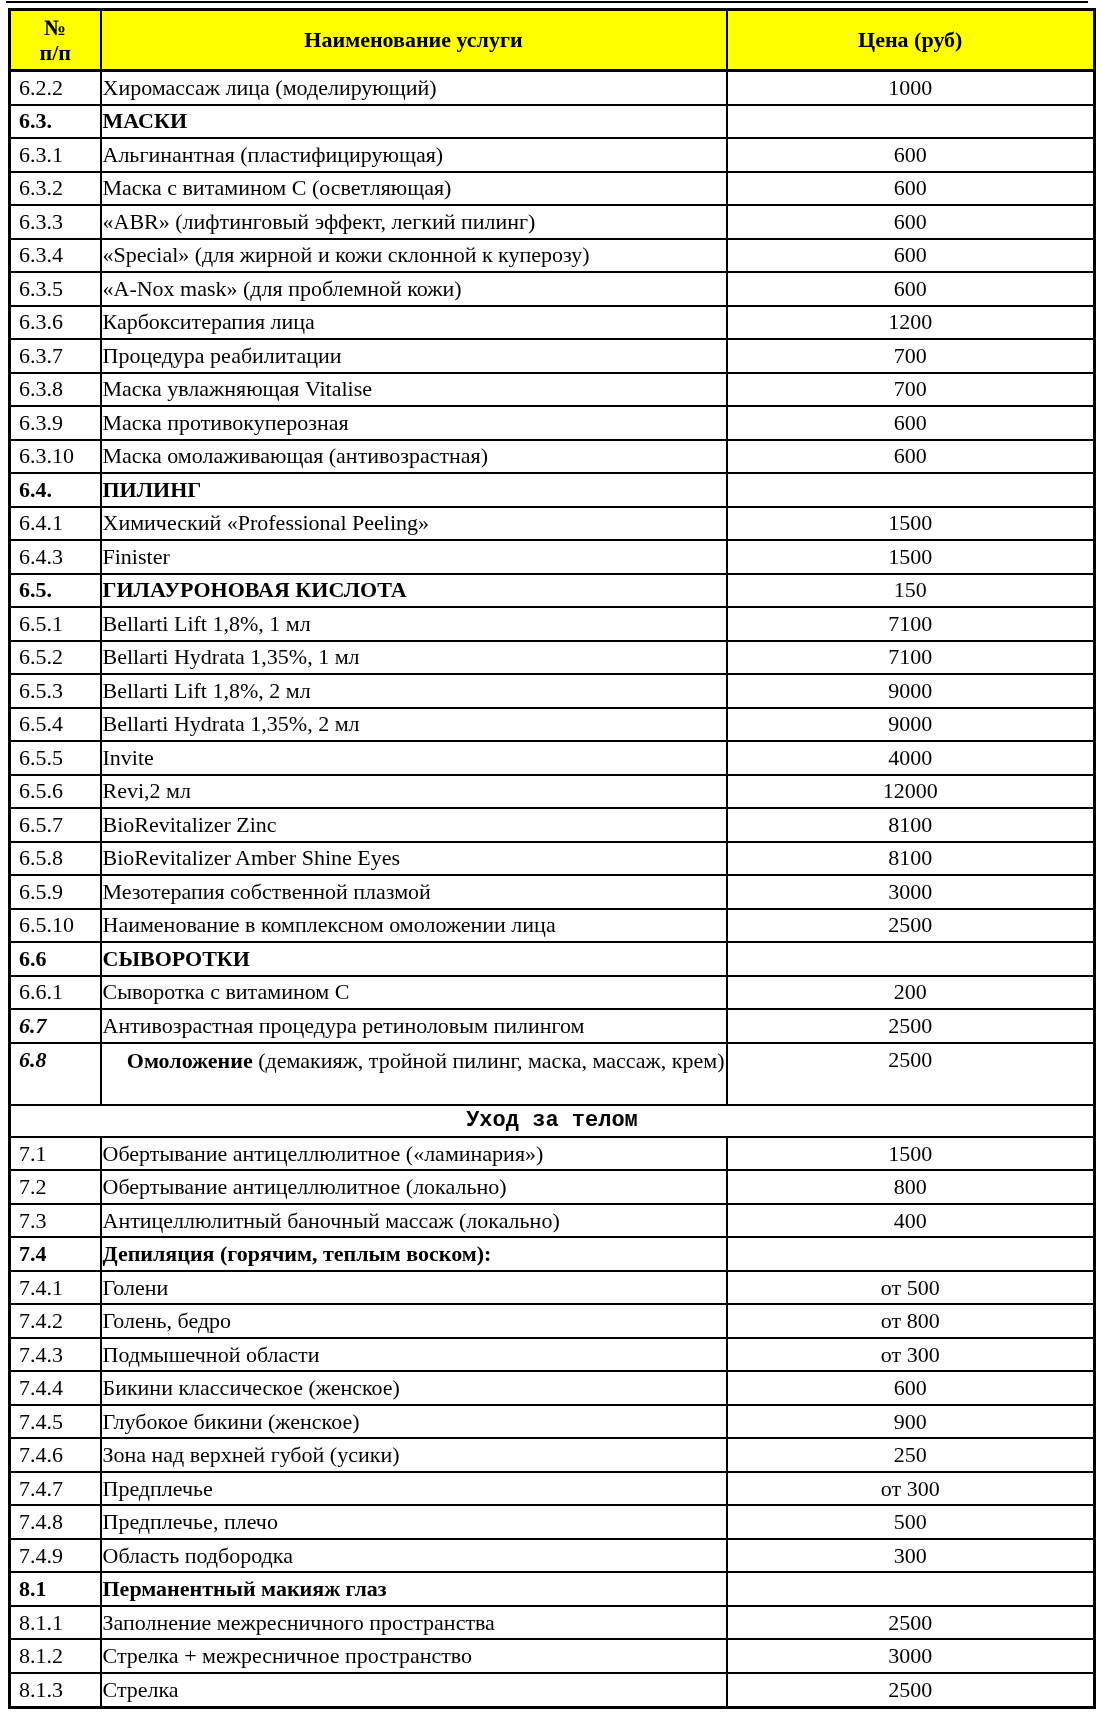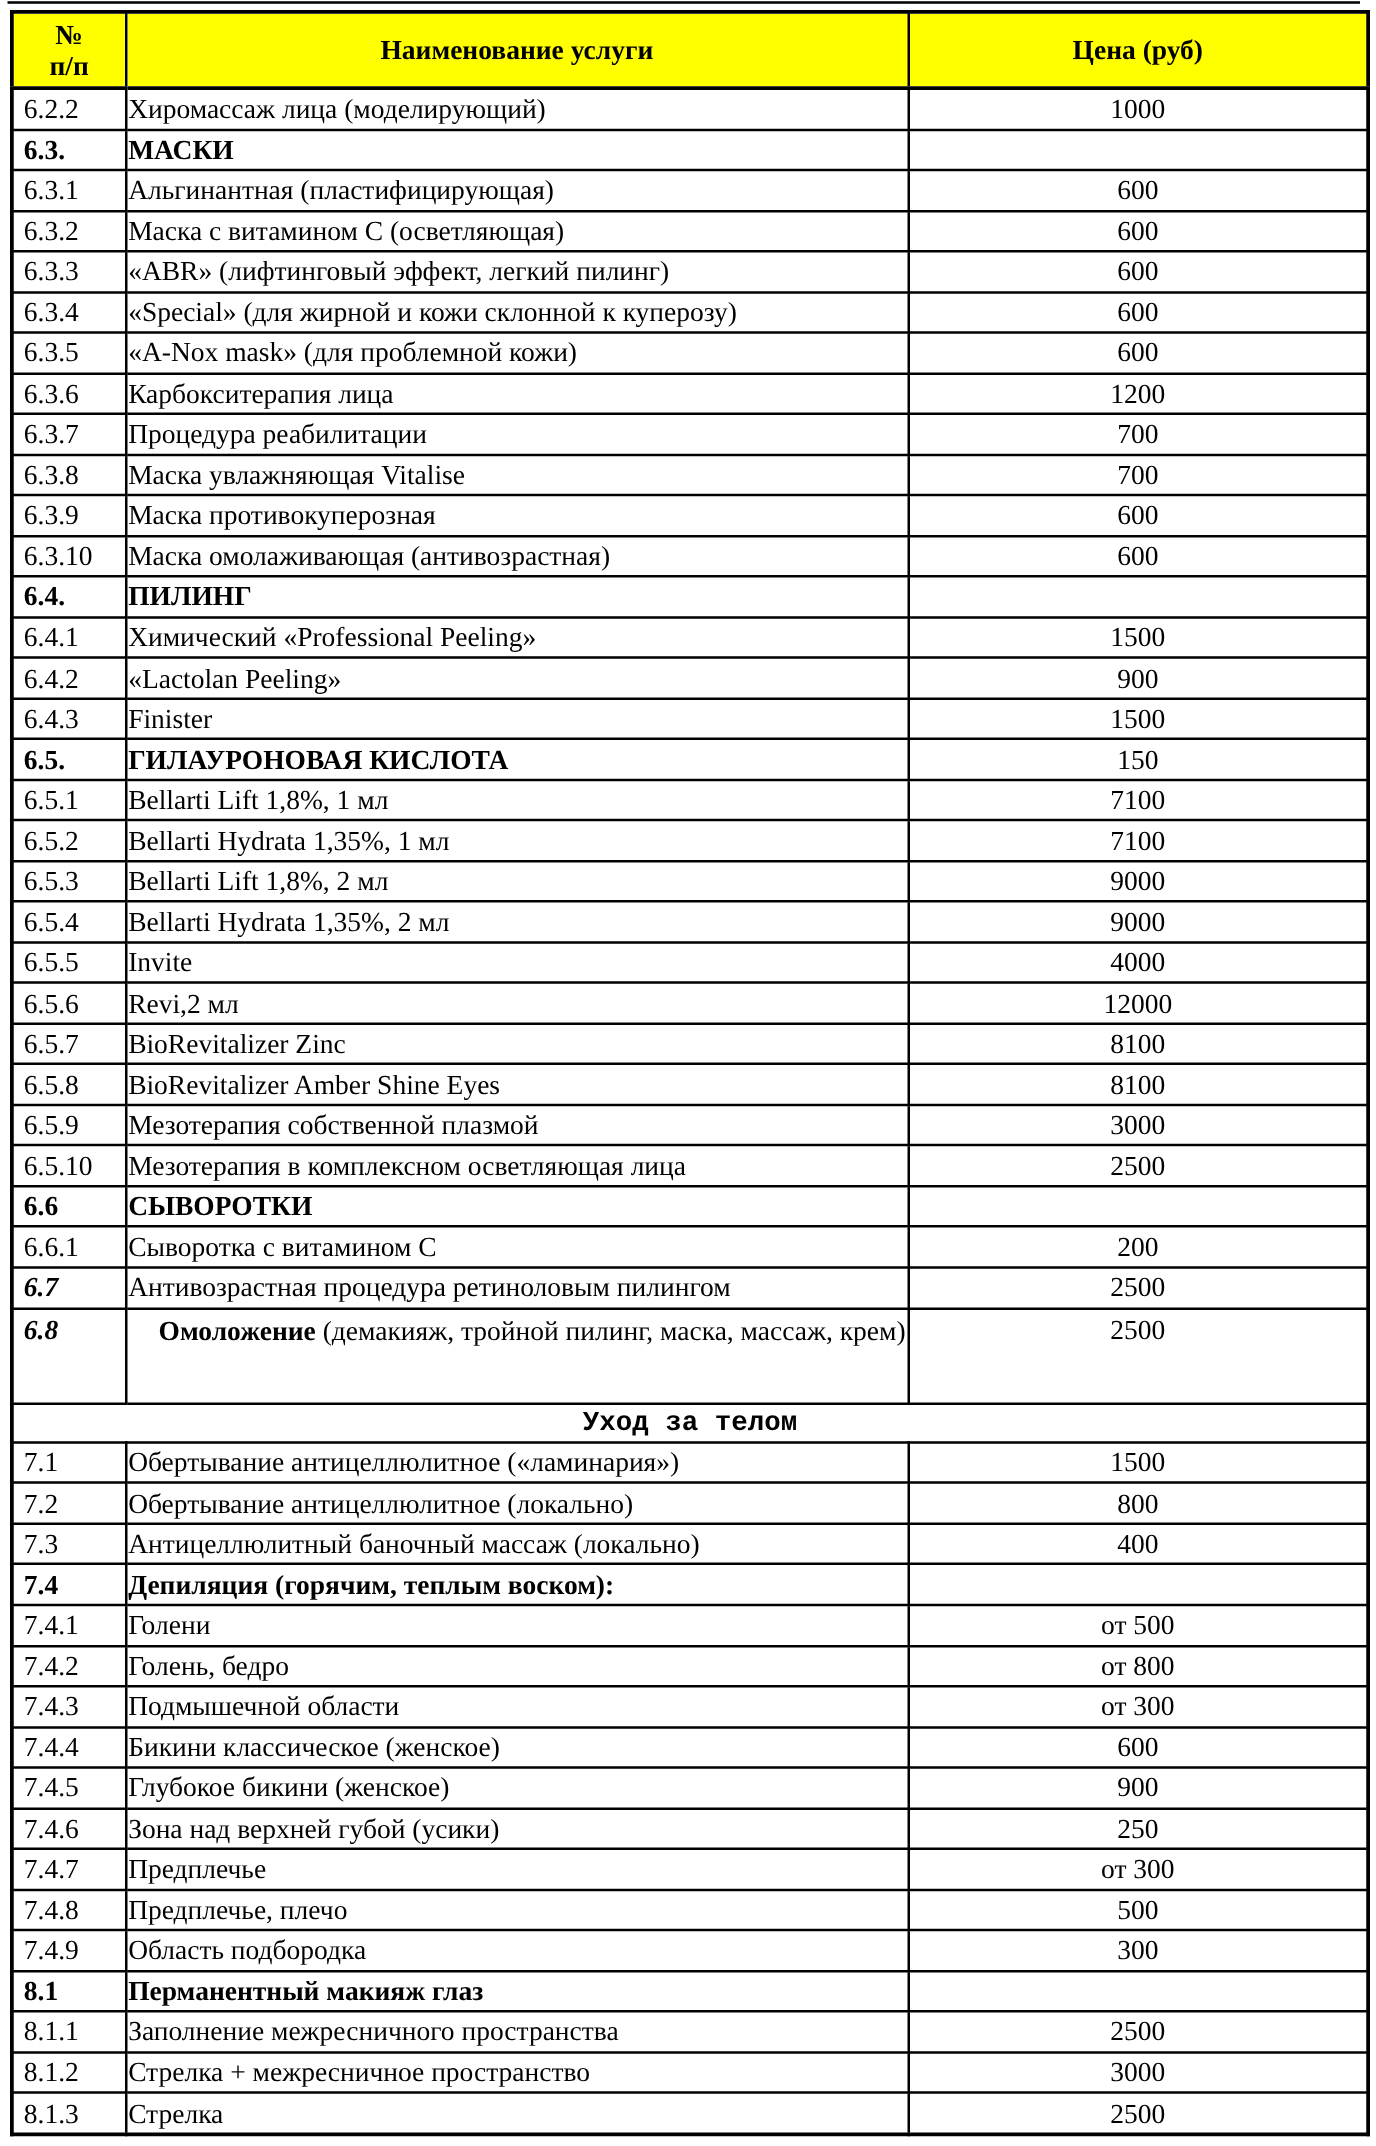--- a/index.html
+++ b/index.html
@@ -62,21 +62,21 @@
     text-align: center;
   }
   tr.bold td.num, tr.bold td.name {
     font-weight: bold;
   }
   tr.num-bold td.num {
     font-weight: bold;
     font-style: italic;
   }
   tr.tall {
-    height: 76px;
+    height: 62px;
   }
   tr.tall td {
     vertical-align: top;
     padding-top: 3px;
   }
   tr.tall td.name {
     white-space: normal;
     line-height: 1.3;
     text-align: right;
   }
@@ -172,25 +172,20 @@
           <td class="num">6.4.</td>
           <td class="name">ПИЛИНГ</td>
           <td class="price"></td>
         </tr>
         <tr>
           <td class="num">6.4.1</td>
           <td class="name">Химический «Professional Peeling»</td>
           <td class="price">1500</td>
         </tr>
         <tr>
-          <td class="num">6.4.2</td>
-          <td class="name">«Lactolan Peeling»</td>
-          <td class="price">900</td>
-        </tr>
-        <tr>
           <td class="num">6.4.3</td>
           <td class="name">Finister</td>
           <td class="price">1500</td>
         </tr>
         <tr class="bold">
           <td class="num">6.5.</td>
           <td class="name">ГИЛАУРОНОВАЯ КИСЛОТА</td>
           <td class="price">150</td>
         </tr>
         <tr>
@@ -233,21 +228,21 @@
           <td class="name">BioRevitalizer Amber Shine Eyes</td>
           <td class="price">8100</td>
         </tr>
         <tr>
           <td class="num">6.5.9</td>
           <td class="name">Мезотерапия собственной плазмой</td>
           <td class="price">3000</td>
         </tr>
         <tr>
           <td class="num">6.5.10</td>
-          <td class="name">Мезотерапия в комплексном осветляющая лица</td>
+          <td class="name">Наименование в комплексном омоложении лица</td>
           <td class="price">2500</td>
         </tr>
         <tr class="bold">
           <td class="num">6.6</td>
           <td class="name">СЫВОРОТКИ</td>
           <td class="price"></td>
         </tr>
         <tr>
           <td class="num">6.6.1</td>
           <td class="name">Сыворотка с витамином  С</td>

